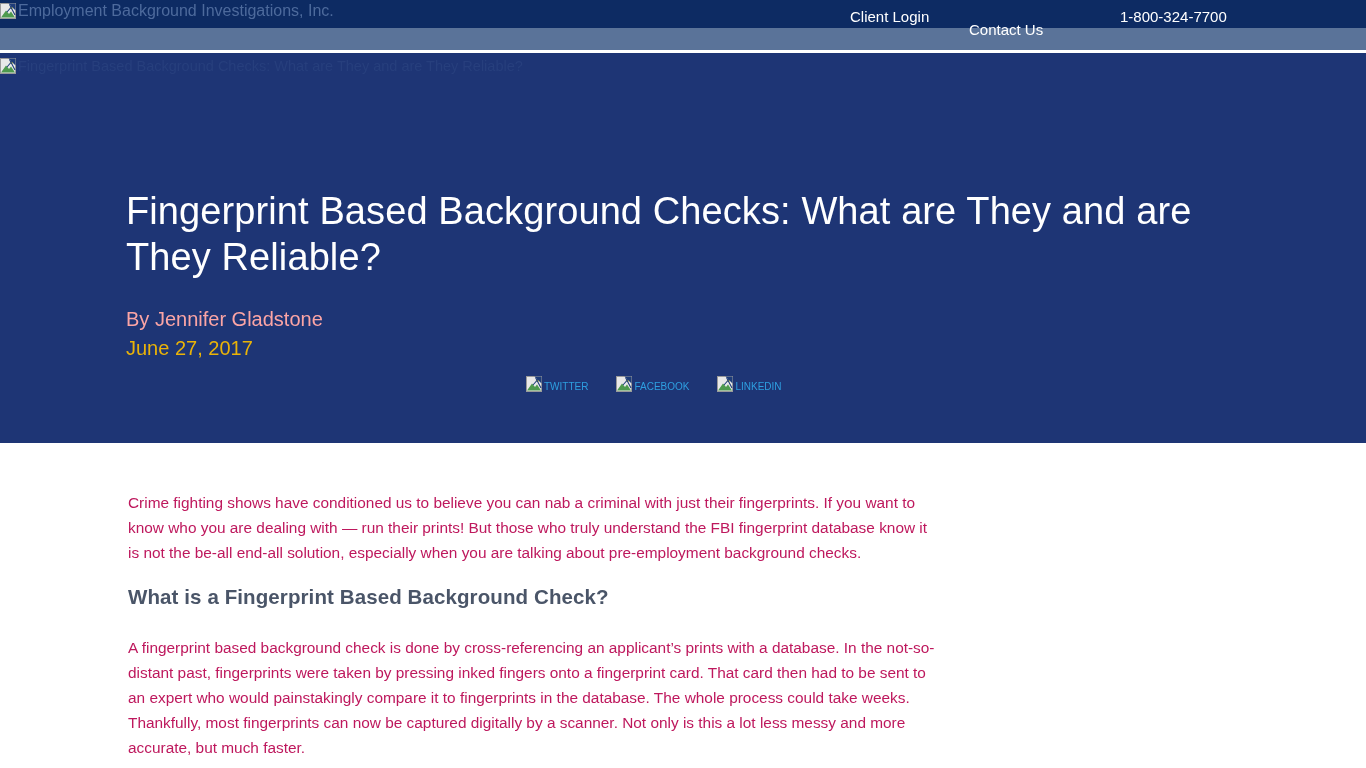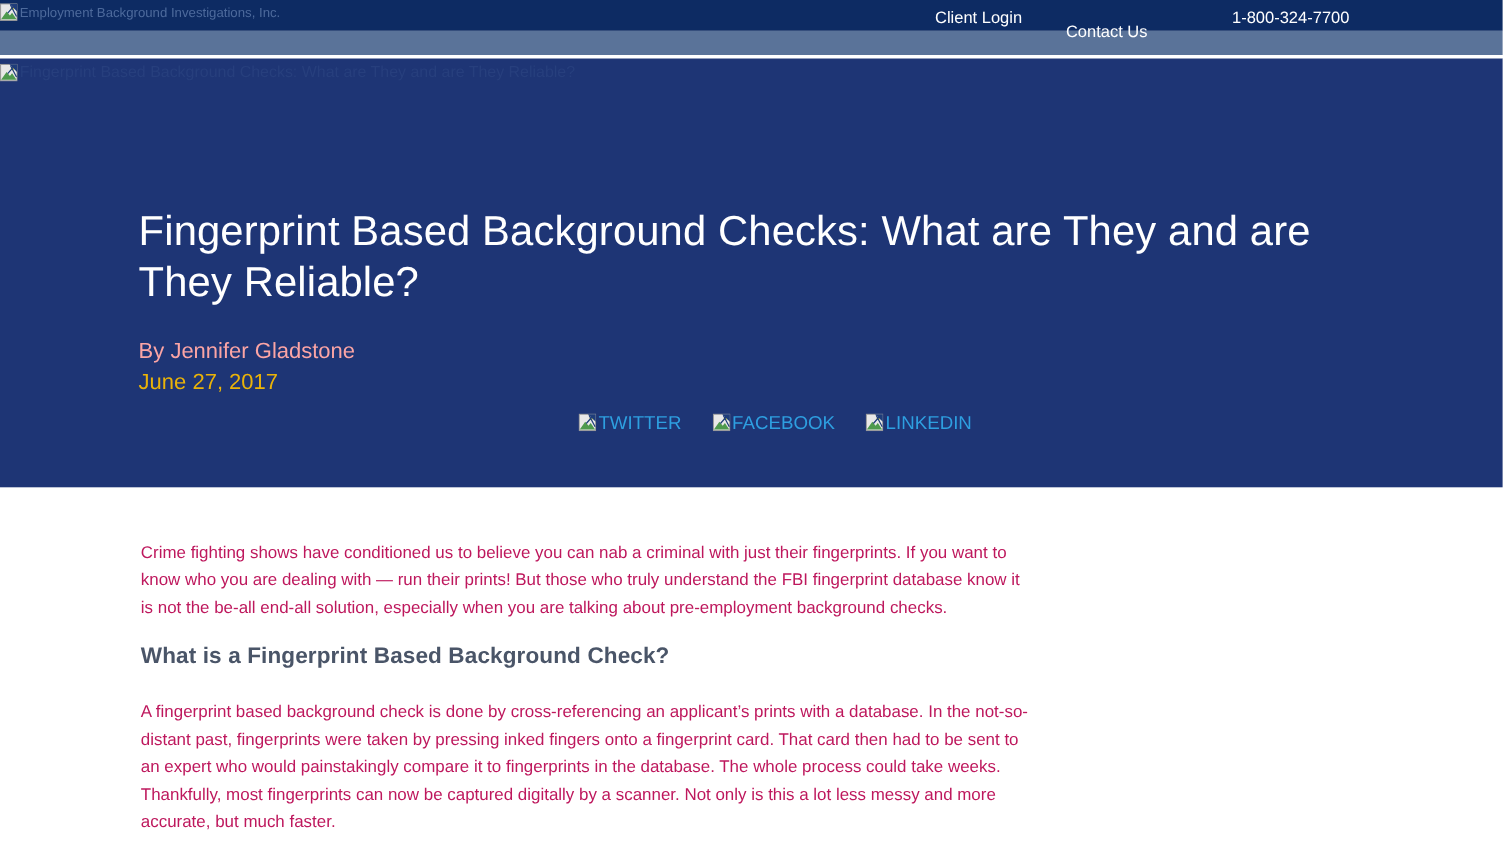--- a/index.html
+++ b/index.html
@@ -41,21 +41,21 @@
   .logo-link {
     position: absolute;
     left: 0px;
     top: 3px;
     display: flex;
     align-items: center;
     text-decoration: none;
     line-height: 1;
   }
   .logo-alt {
-    font-size: 12px;
+    font-size: 16px;
     color: #4d6a9c;
     white-space: nowrap;
     font-family: "Liberation Sans", sans-serif;
   }
 
   .topnav {
     position: absolute;
     top: 0;
     left: 0;
     width: 1366px;
@@ -150,24 +150,24 @@
   .share-row {
     position: absolute;
     left: 526px;
     top: 323px;
     display: flex;
     align-items: center;
     gap: 0px;
   }
   .share-link {
     display: flex;
-    align-items: flex-start;
+    align-items: flex-end;
     text-decoration: none;
     color: #2e9fe0;
-    font-size: 17px;
+    font-size: 10px;
     line-height: 1;
     margin-right: 28px;
   }
   .share-link:last-child { margin-right: 0; }
 
   
   .article {
     position: absolute;
     left: 128px;
     top: 490px;

